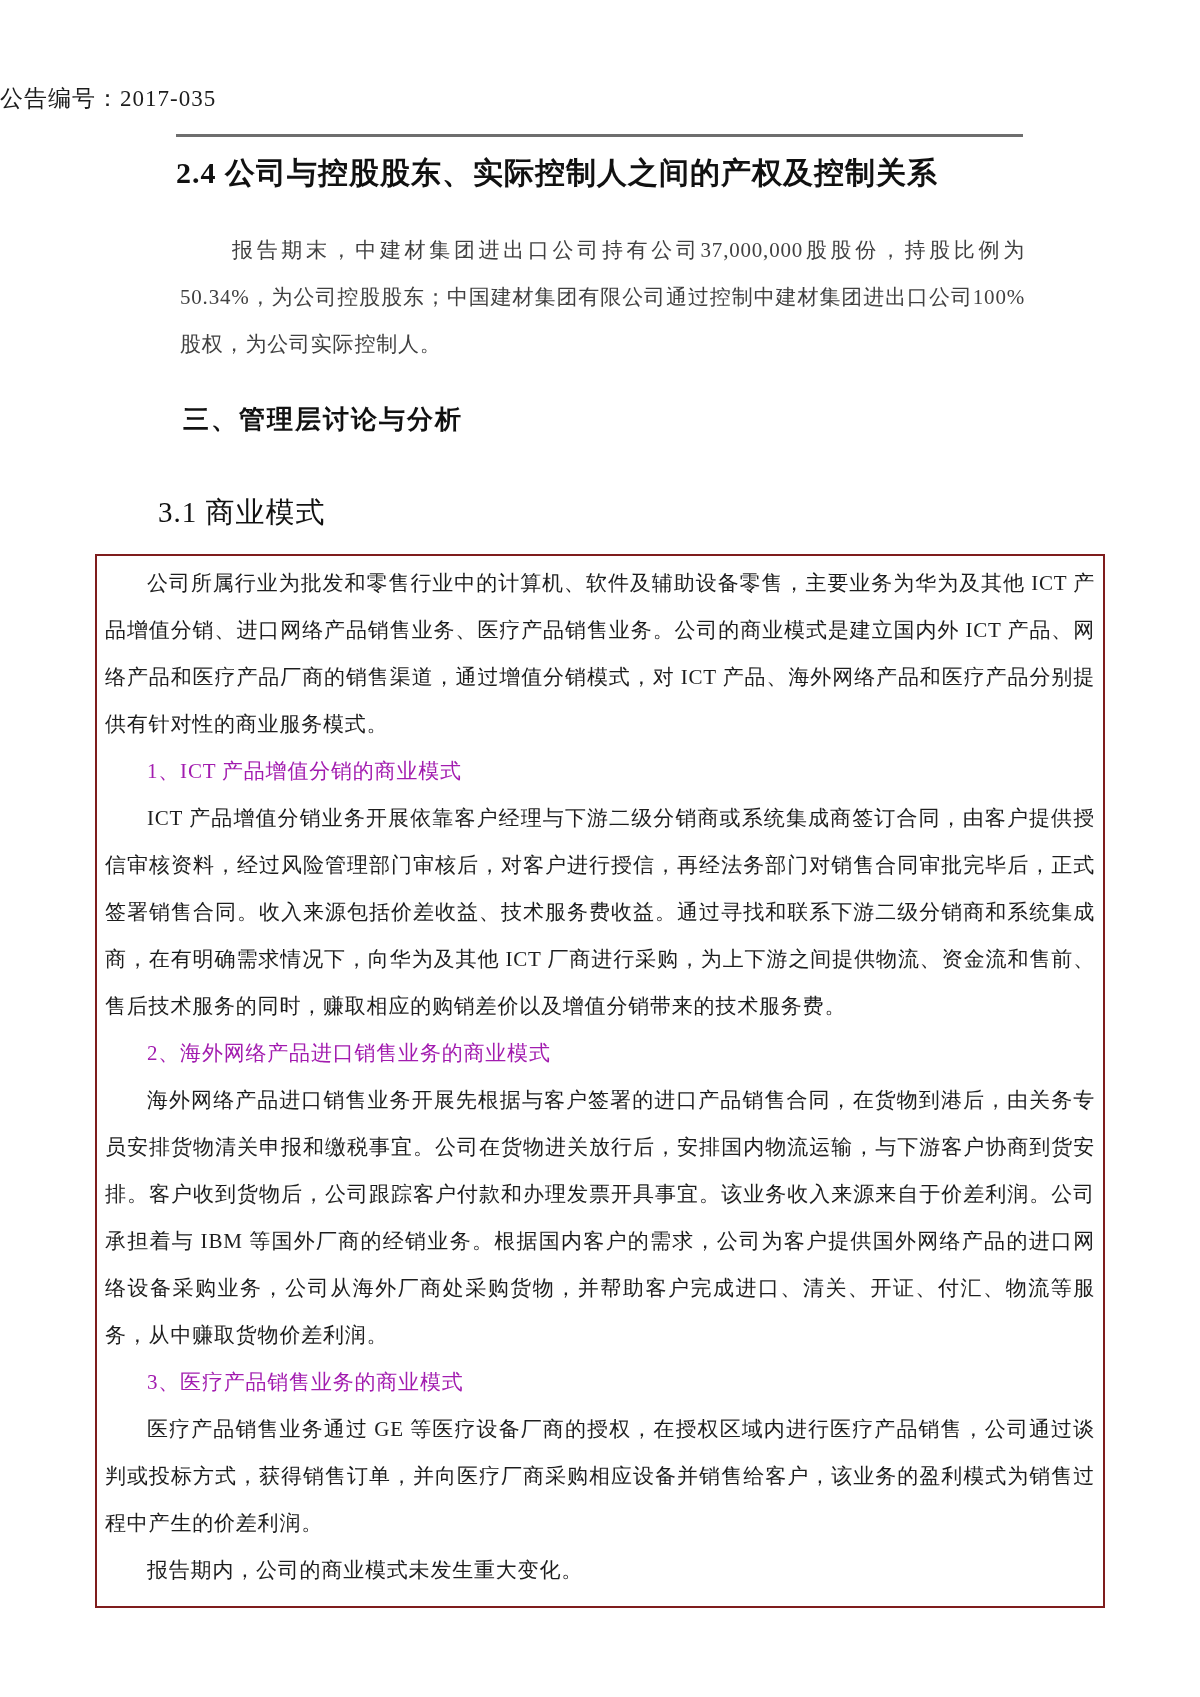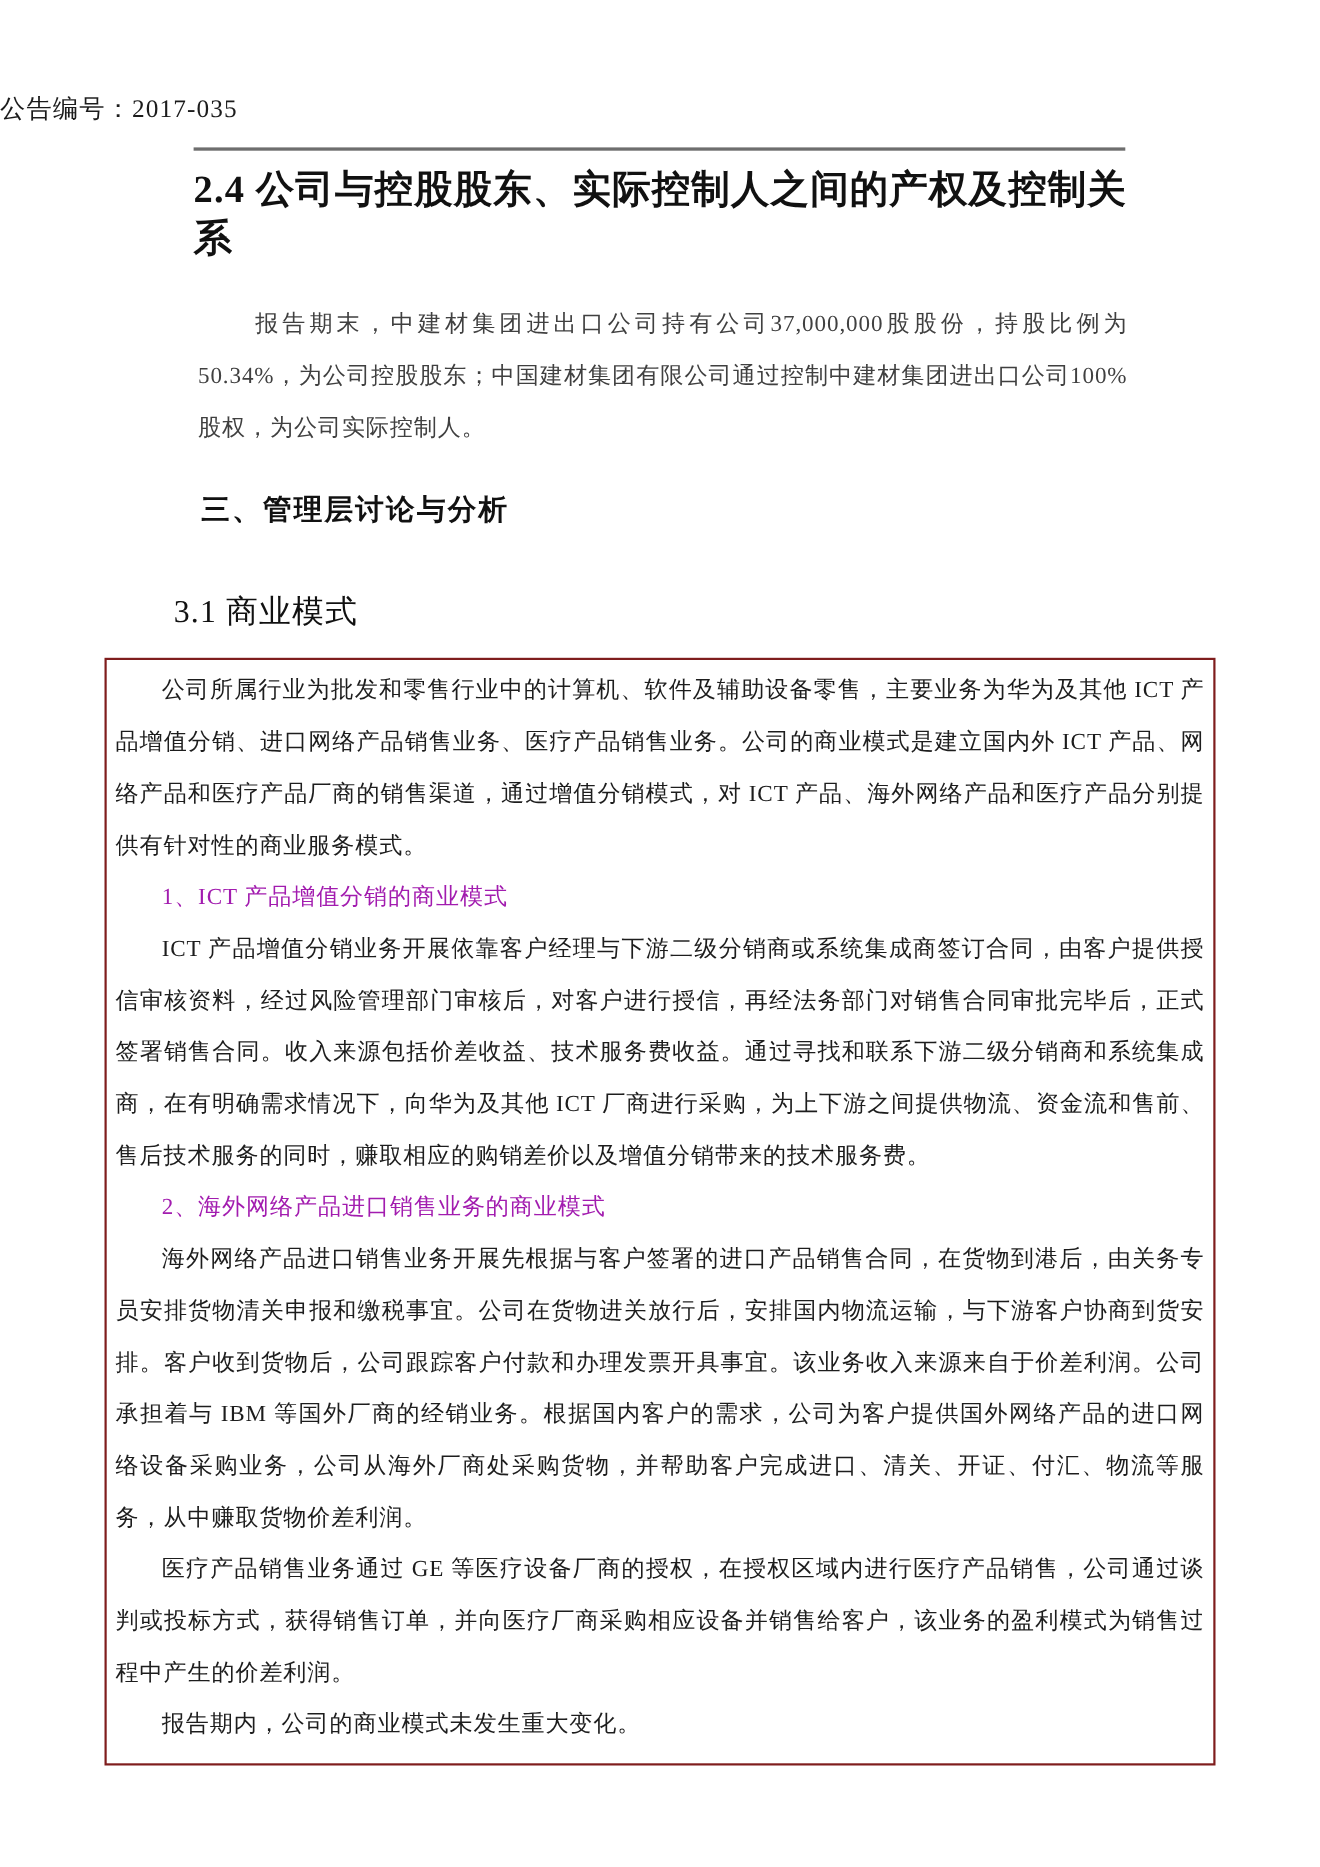--- a/index.html
+++ b/index.html
@@ -25,21 +25,21 @@
   }
 
   .header-rule {
     margin: 20px 177px 0 176px;
     height: 3px;
     background: #6e6e6e;
   }
 
   .h-24 {
     margin: 14px 160px 0 176px;
-    font-size: 35px;
+    font-size: 30px;
     line-height: 44px;
     font-weight: bold;
     letter-spacing: 1px;
     color: #111111;
   }
 
   .p-24 {
     margin: 32px 175px 0 180px;
     font-size: 21px;
     line-height: 47px;
@@ -107,18 +107,19 @@
 
   <div class="bm-box">
     <p>公司所属行业为批发和零售行业中的计算机、软件及辅助设备零售，主要业务为华为及其他 ICT 产品增值分销、进口网络产品销售业务、医疗产品销售业务。公司的商业模式是建立国内外 ICT 产品、网络产品和医疗产品厂商的销售渠道，通过增值分销模式，对 ICT 产品、海外网络产品和医疗产品分别提供有针对性的商业服务模式。</p>
 
     <p class="bm-item-heading">1、ICT 产品增值分销的商业模式</p>
     <p>ICT 产品增值分销业务开展依靠客户经理与下游二级分销商或系统集成商签订合同，由客户提供授信审核资料，经过风险管理部门审核后，对客户进行授信，再经法务部门对销售合同审批完毕后，正式签署销售合同。收入来源包括价差收益、技术服务费收益。通过寻找和联系下游二级分销商和系统集成商，在有明确需求情况下，向华为及其他 ICT 厂商进行采购，为上下游之间提供物流、资金流和售前、售后技术服务的同时，赚取相应的购销差价以及增值分销带来的技术服务费。</p>
 
     <p class="bm-item-heading">2、海外网络产品进口销售业务的商业模式</p>
     <p>海外网络产品进口销售业务开展先根据与客户签署的进口产品销售合同，在货物到港后，由关务专员安排货物清关申报和缴税事宜。公司在货物进关放行后，安排国内物流运输，与下游客户协商到货安排。客户收到货物后，公司跟踪客户付款和办理发票开具事宜。该业务收入来源来自于价差利润。公司承担着与 IBM 等国外厂商的经销业务。根据国内客户的需求，公司为客户提供国外网络产品的进口网络设备采购业务，公司从海外厂商处采购货物，并帮助客户完成进口、清关、开证、付汇、物流等服务，从中赚取货物价差利润。</p>
 
+    <p class="bm-item-heading">3、医疗产品销售业务的商业模式</p>
     <p>医疗产品销售业务通过 GE 等医疗设备厂商的授权，在授权区域内进行医疗产品销售，公司通过谈判或投标方式，获得销售订单，并向医疗厂商采购相应设备并销售给客户，该业务的盈利模式为销售过程中产生的价差利润。</p>
 
     <p>报告期内，公司的商业模式未发生重大变化。</p>
   </div>
 
 </div>
 
 </body></html>

